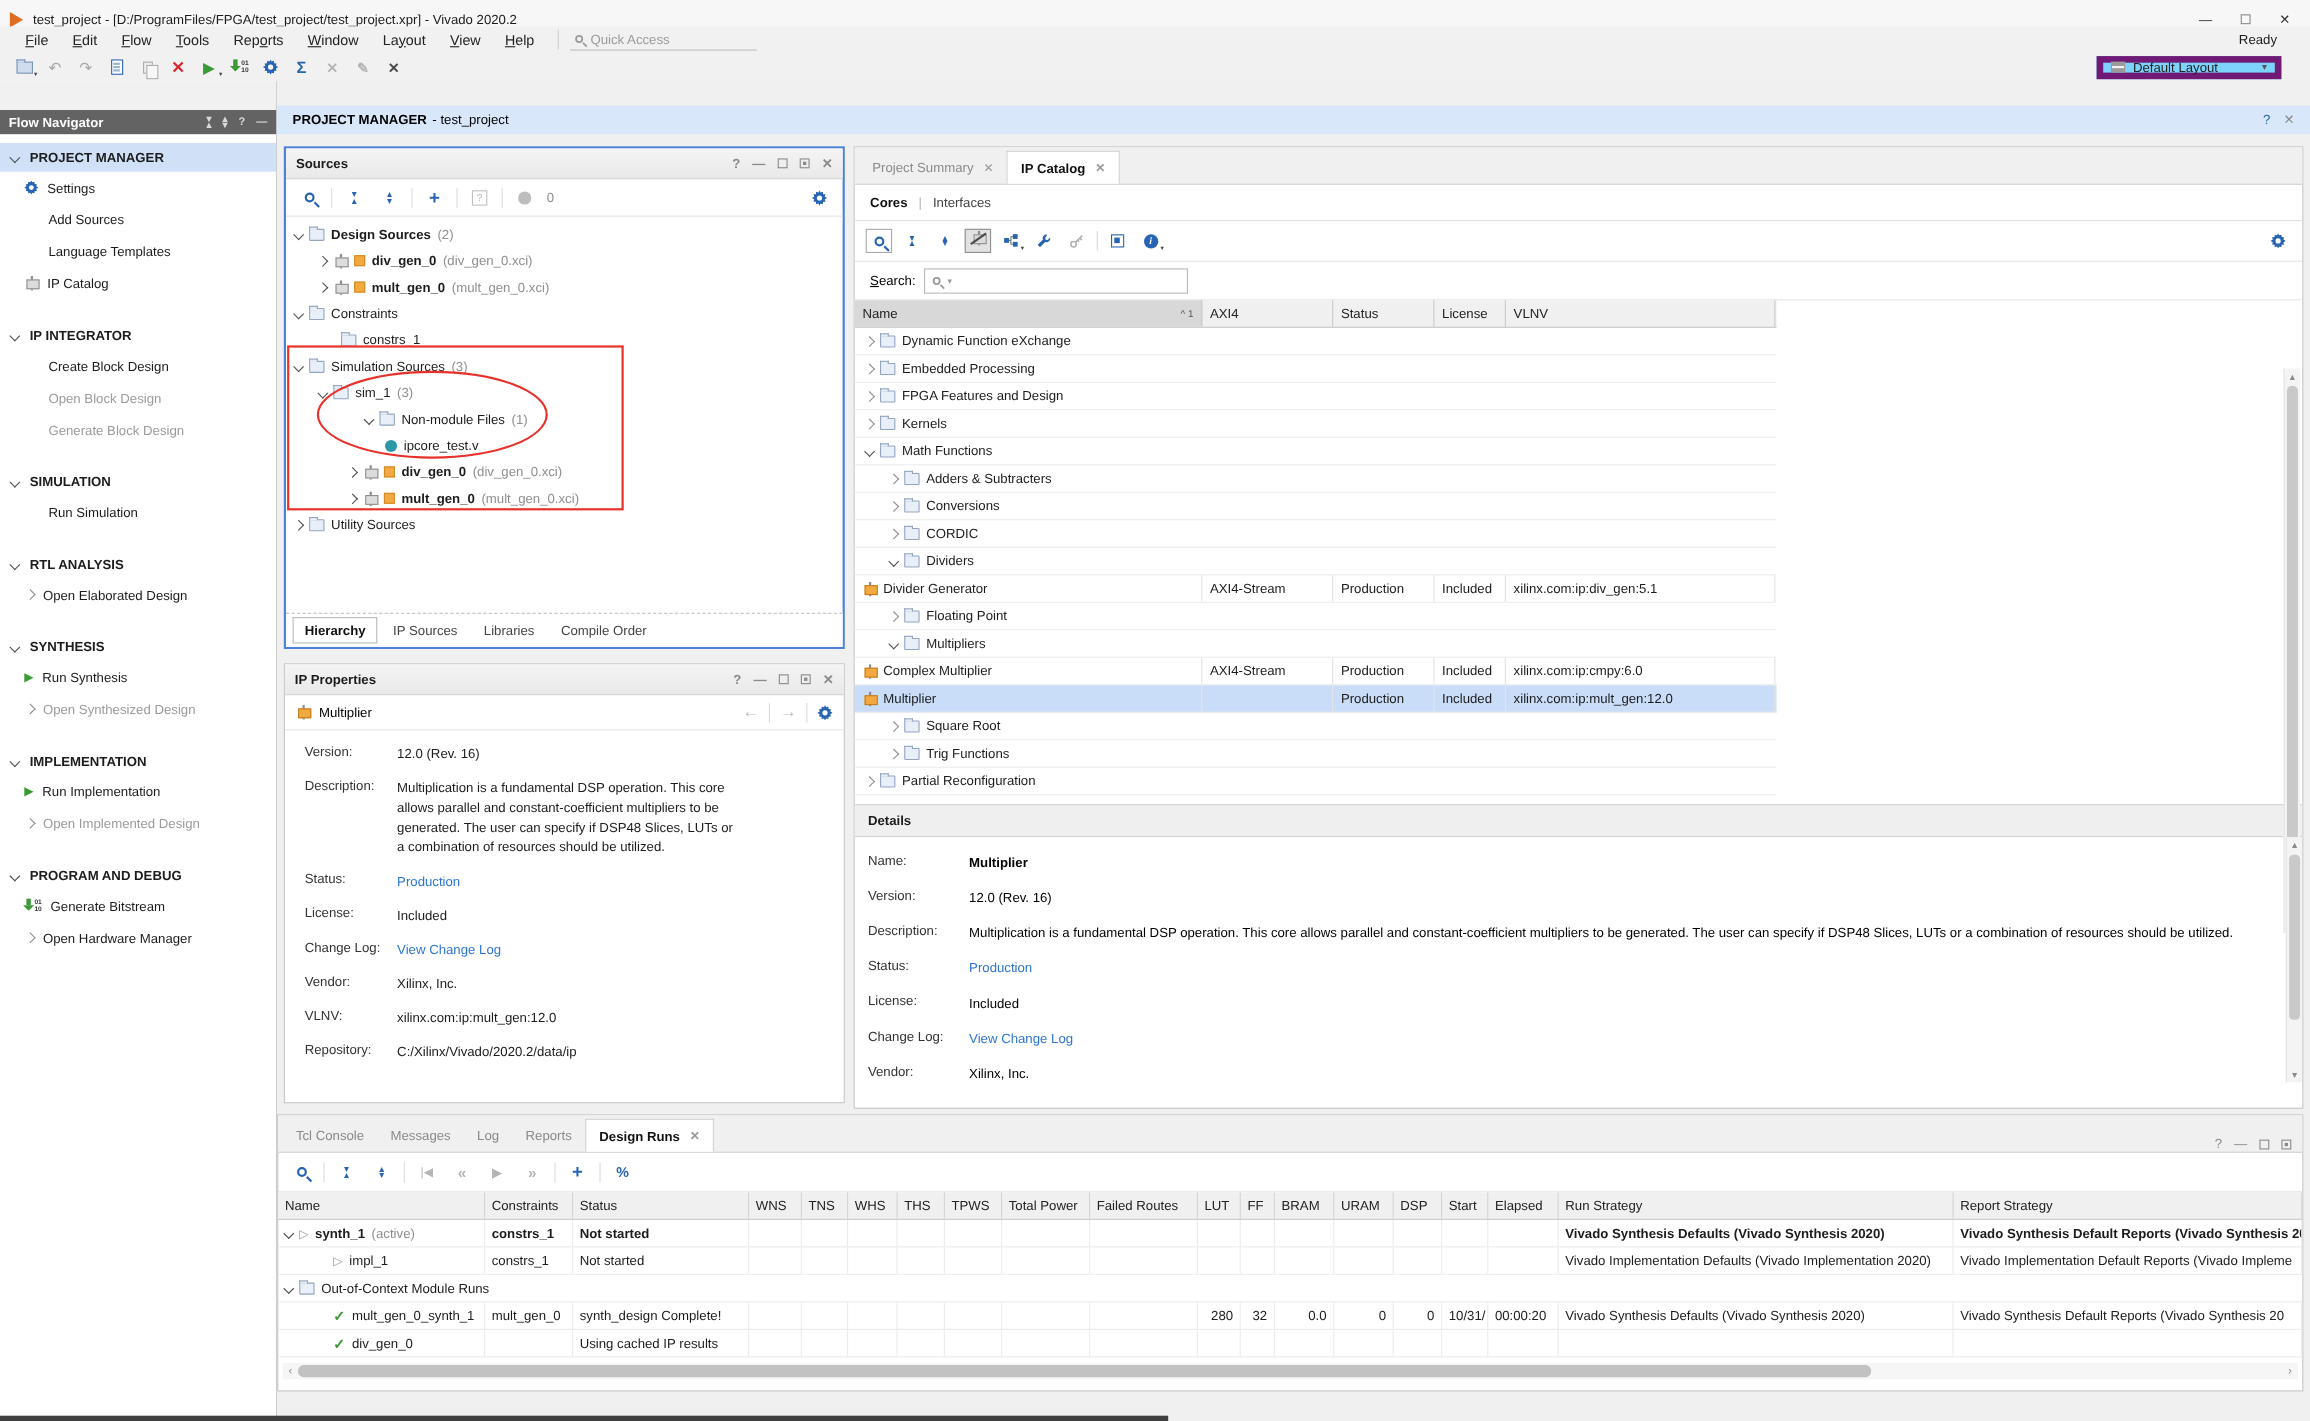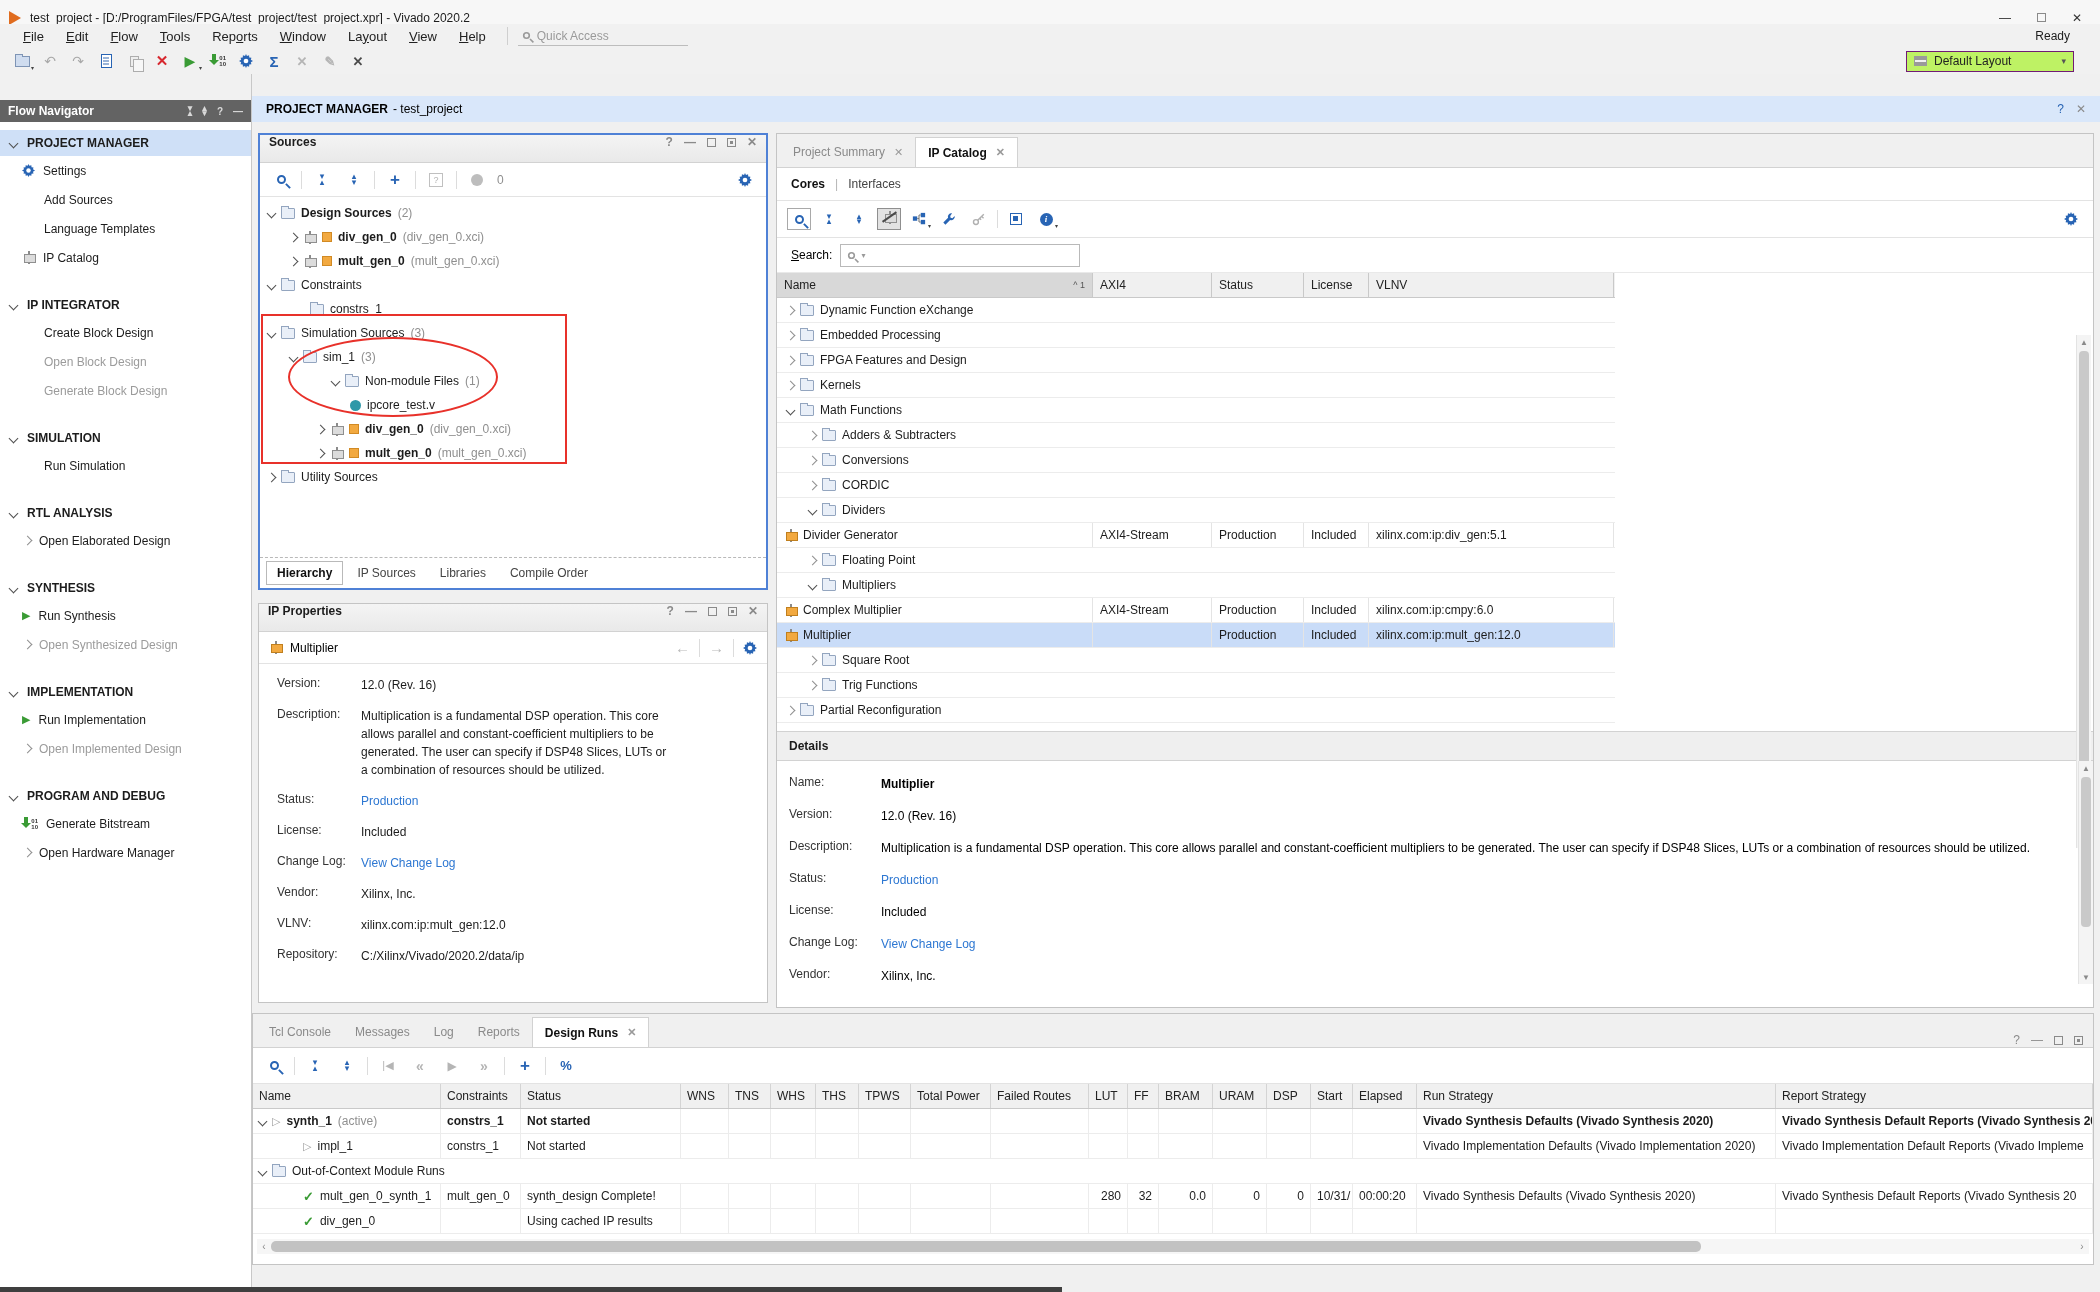--- a/index.html
+++ b/index.html
@@ -11,21 +11,21 @@
   .win-controls{ margin-left:auto; display:flex; gap:6px; }
   .win-btn{ width:30px; height:18px; display:flex; align-items:center; justify-content:center; color:#333; font-size:12px; }
   #menubar{ position:absolute; left:0; top:24px; width:2100px; height:24px; background:#f1f1f1; display:flex; align-items:center; padding:0 12px; font-size:13px; color:#222; }
   .menu-item{ padding:2px 11px; }
   .menu-sep{ width:1px; height:18px; background:#cfcfcf; margin:0 10px; }
   .qa-box{ width:170px; height:19px; border-bottom:1px solid #bdbdbd; display:flex; align-items:center; gap:6px; color:#9a9a9a; font-size:12px; padding:0 4px; }
   .ready{ margin-left:auto; color:#1c1c1c; font-size:12px; padding-right:18px; }
   #toolbar{ position:absolute; left:0; top:48px; width:2100px; height:26px; background:#f1f1f1; display:flex; align-items:center; gap:4px; padding:0 10px; }
   .tbtn{ width:24px; height:22px; display:flex; align-items:center; justify-content:center; position:relative; flex:none; }
   .mini-caret{ position:absolute; right:0px; bottom:1px; font-size:6px; color:#444; line-height:6px; }
-  .layout-dd{ margin-left:auto; margin-right:16px; width:168px; height:21px; background:#bef264; border:1px solid #701a75; display:flex; align-items:center; gap:7px; font-size:12px; color:#222; padding:0 7px; }
+  .layout-dd{ margin-left:auto; margin-right:16px; width:168px; height:21px; background:#7dd3fc; border:6px solid #701a75; display:flex; align-items:center; gap:7px; font-size:12px; color:#222; padding:0 7px; }
   .layout-ic{ width:13px; height:10px; background:#9a9a9a; position:relative; flex:none;}
   .layout-ic::after{ content:""; position:absolute; left:1px; top:4px; width:11px; height:2px; background:#f1f1f1; }
   .dd-chev{ margin-left:auto; color:#555; font-size:9px; }
   
   .chev{ width:7px;height:7px;border-right:1.6px solid #4f4f4f;border-bottom:1.6px solid #4f4f4f;display:inline-block;flex:none; }
   .chev.r{ transform:rotate(-45deg);} .chev.d{ transform:rotate(45deg);}
   .chev.lg{ border-color:#8f8f8f; }
   .icn-folder{ width:14px;height:11px;background:#e9eff8;border:1px solid #93a5bf;border-radius:1px;position:relative;display:inline-block;flex:none; }
   .icn-folder::before{ content:"";position:absolute;top:-3px;left:-1px;width:6px;height:2px;background:#e9eff8;border:1px solid #93a5bf;border-bottom:none; }
   .icn-ip{ width:13px;height:13px;position:relative;display:inline-block;flex:none; }
@@ -80,21 +80,21 @@
   .fn-sec-h{ height:26px; display:flex; align-items:center; gap:10px; padding:0 0 0 10px; font-weight:bold; }
   .fn-sec-h.sel{ background:#cfe0f7; }
   .fn-item{ height:29px; display:flex; align-items:center; gap:8px; padding-left:44px; }
   .fn-item.dis{ color:#9b9b9b; }
   
   #workspace{ position:absolute; left:252px; top:74px; right:0; bottom:0; background:#f0f0f0; }
   .ctx-bar{ position:absolute; left:0; top:22px; right:0; height:26px; background:#d9e7fa; display:flex; align-items:center; padding:0 14px; font-size:12px; }
   .ctx-icons{ margin-left:auto; display:flex; gap:12px; color:#8a8a8a; font-size:12px; }
   .panel{ position:absolute; background:#fff; border:1px solid #c4c4c4; }
   .panel.focused{ border:2px solid #4f81d6; }
-  .panel-h{ height:28px; background:linear-gradient(#f4f4f4,#e9e9e9); border-bottom:1px solid #d2d2d2; display:flex; align-items:flex-start; padding:0 9px; font-size:12px; font-weight:bold; color:#1c1c1c; }
+  .panel-h{ height:28px; background:linear-gradient(#f4f4f4,#e9e9e9); border-bottom:1px solid #d2d2d2; display:flex; align-items:center; padding:0 9px; font-size:12px; font-weight:bold; color:#1c1c1c; }
   .ph-icons{ margin-left:auto; display:flex; gap:11px; align-items:center; }
   .ptoolbar{ height:34px; display:flex; align-items:center; gap:8px; padding:0 9px; border-bottom:1px solid #e3e3e3; }
   .vsep{ width:1px; height:18px; background:#dcdcdc; }
   
   .stree{ position:relative; height:364px; padding-top:4px; font-size:12px; color:#1c1c1c; overflow:hidden; }
   .srow{ height:24px; display:flex; align-items:center; gap:6px; padding-left:8px; }
   .srow .sfx{ color:#8f8f8f; }
   .srow .bname{ font-weight:bold; }
   .p1{ padding-left:30px; } .p2{ padding-left:57px; } .p2b{ padding-left:72px; } .p3{ padding-left:90px; } .pc{ padding-left:50px; }
   .anno-rect{ position:absolute; left:1px; top:117px; width:306px; height:150px; border:2.5px solid #e8312a; pointer-events:none; }

